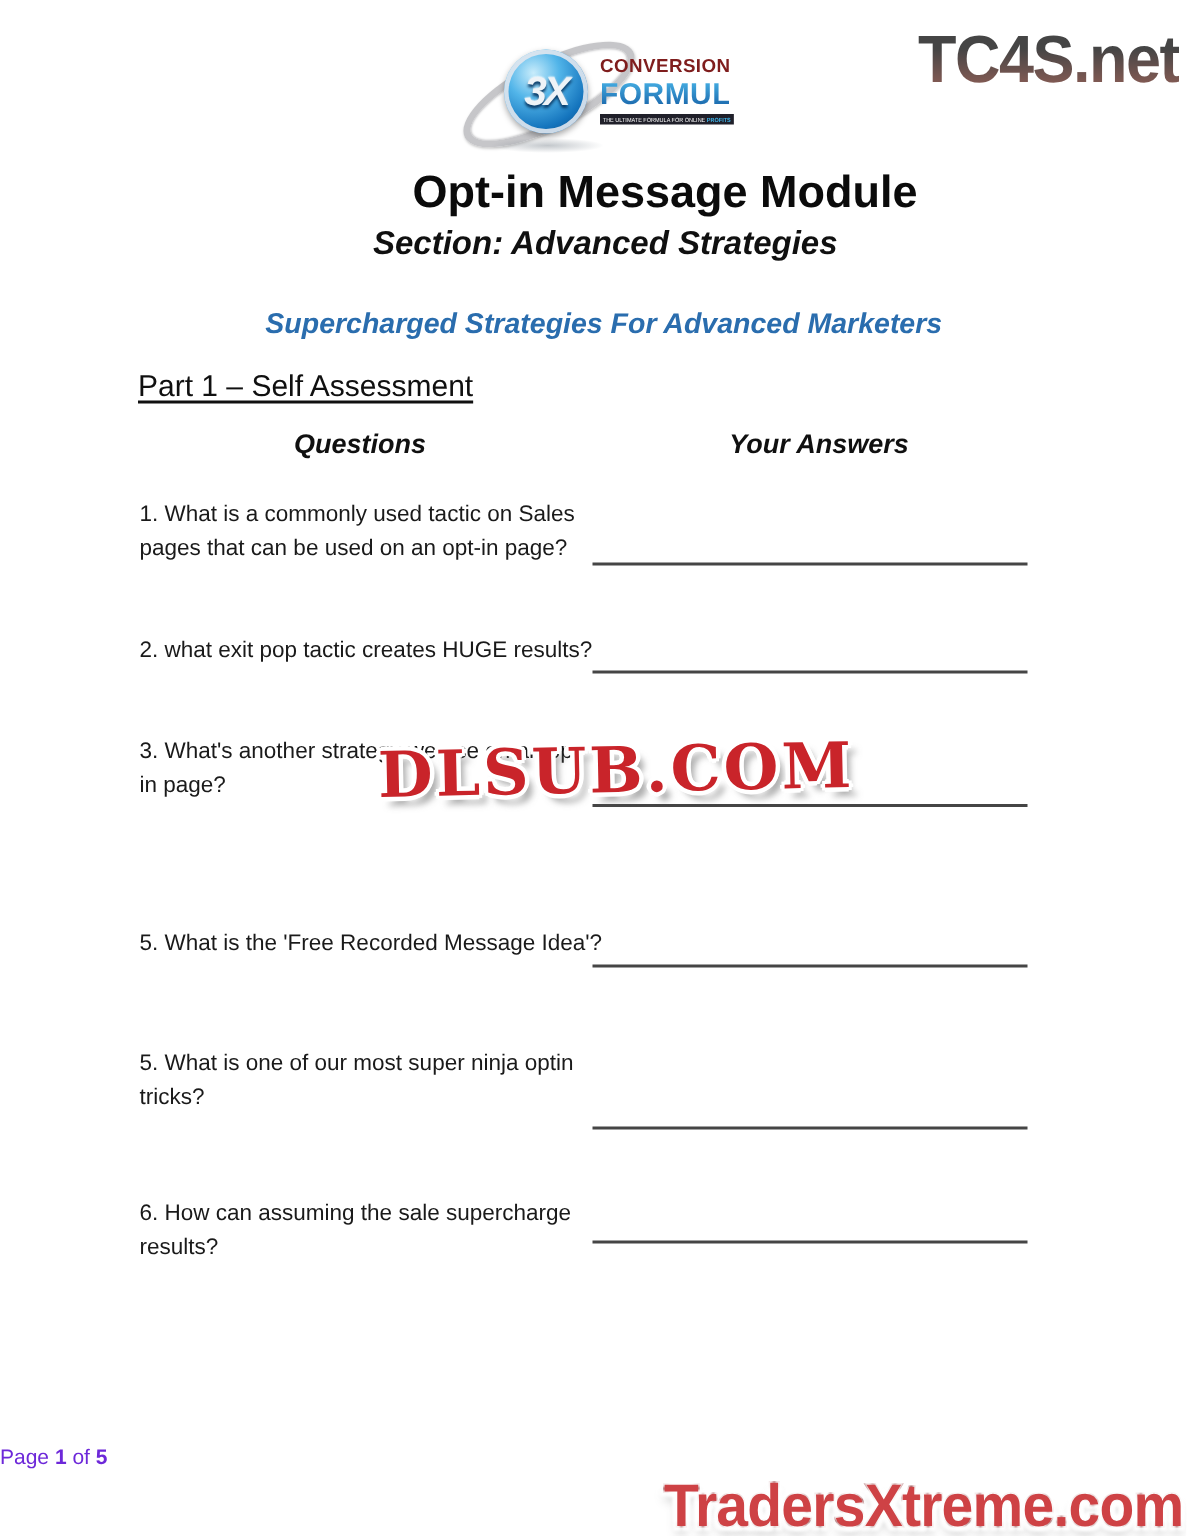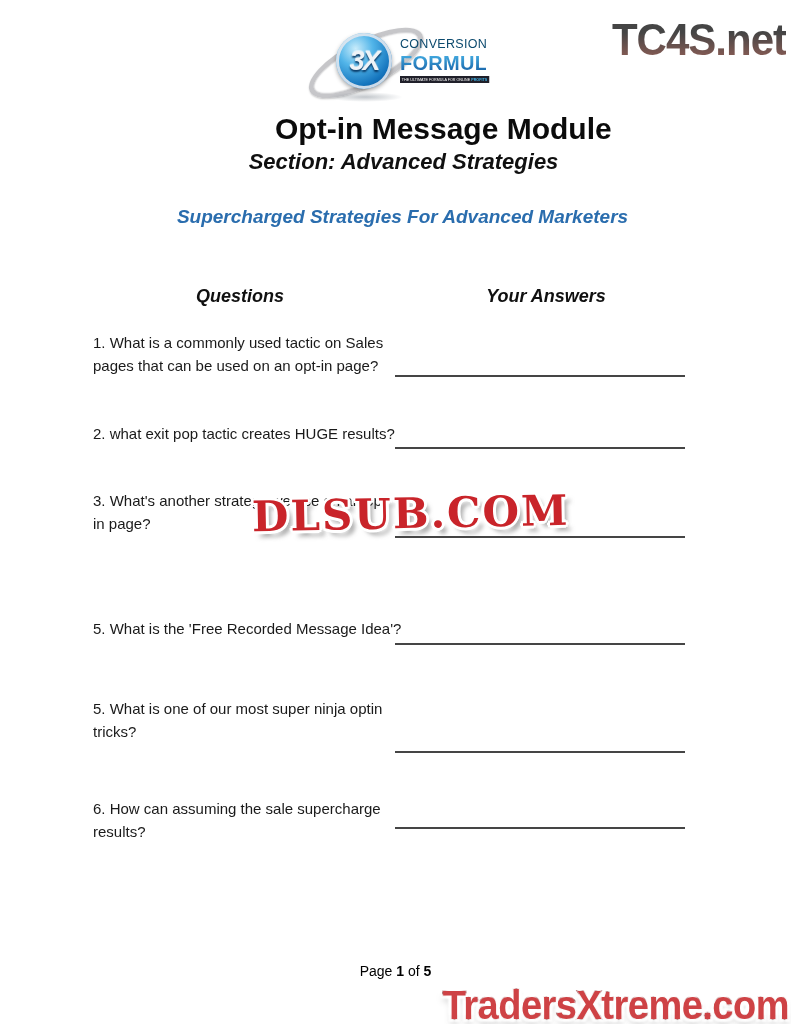--- a/index.html
+++ b/index.html
@@ -23,21 +23,21 @@
   .logo-3x{
     position:absolute;left:33px;top:17px;width:56px;height:56px;display:flex;align-items:center;
     justify-content:center;font-weight:bold;font-style:italic;font-size:27px;letter-spacing:-2px;
     color:#eef3f7;text-shadow:0 2px 2px #0a3a66,0 -1px 1px rgba(255,255,255,.6);
   }
   .logo-shadow{
     position:absolute;left:24px;top:76px;width:76px;height:10px;border-radius:50%;
     background:radial-gradient(ellipse at center,rgba(120,130,140,.45),rgba(255,255,255,0) 70%);
   }
   .logo-text{position:absolute;left:97px;top:22px;width:86px;}
-  .logo-line1{font-size:12.5px;font-weight:normal;color:#0c4a6e;letter-spacing:.3px;line-height:1.1;}
+  .logo-line1{font-size:12.5px;font-weight:bold;color:#7f1d1d;letter-spacing:.3px;line-height:1.1;}
   .logo-line2{
     font-size:20px;font-weight:bold;line-height:1;margin-top:1px;letter-spacing:.3px;
     background:linear-gradient(#48b3e7,#155fa5);-webkit-background-clip:text;background-clip:text;color:transparent;
   }
   .logo-tagline{
     margin-top:3px;background:#20202a;color:#fff;font-size:4px;line-height:1.4;
     padding:1px 2px;white-space:nowrap;width:max-content;transform:scaleX(.92);transform-origin:left;
   }
   .logo-tagline .hl{color:#3fb4ea;font-weight:bold;}
 
@@ -89,21 +89,21 @@
   .q1{top:320px;width:295px;}
   .q2{top:411px;width:345px;}
   .q3{top:478px;width:300px;}
   .q4{top:606px;width:345px;}
   .q5{top:686px;width:300px;}
   .q6{top:786px;width:288px;}
   .answer-line{position:absolute;left:395px;width:290px;height:0;border-top:2px solid #454545;}
   .l1{top:363px;}.l2{top:435px;}.l3{top:524px;}.l4{top:631px;}.l5{top:739px;}.l6{top:815px;}
 
   
-  .page-num{position:absolute;left:0;top:951px;width:100%;text-align:center;font-size:14px;color:#000000;}
+  .page-num{position:absolute;left:0;top:951px;width:100%;font-size:14px;color:#6d28d9;}
   .page-num b{font-weight:bold;}
 </style>
 </head>
 <body>
 
 <div class="page">
 
   <div class="logo">
     <div class="logo-ring"></div>
     <div class="logo-shadow"></div>
@@ -114,20 +114,21 @@
       <div class="logo-line2">FORMULA</div>
       <div class="logo-tagline"><span>THE ULTIMATE FORMULA FOR ONLINE</span> <span class="hl">PROFITS</span></div>
     </div>
   </div>
 
   <div class="tc4s">TC4S.net</div>
 
   <div class="page-title">Opt-in Message Module</div>
   <div class="section-heading">Section: Advanced Strategies</div>
   <div class="subtitle">Supercharged Strategies For Advanced Marketers</div>
+  <div class="part-heading">Part 1 – Self Assessment</div>
 
   <div class="col-header questions-header">Questions</div>
   <div class="col-header answers-header">Your Answers</div>
 
   <div class="question q1">1. What is a commonly used tactic on Sales pages that can be used on an opt-in page?</div>
   <div class="answer-line l1"></div>
 
   <div class="question q2">2. what exit pop tactic creates HUGE results?</div>
   <div class="answer-line l2"></div>
 

